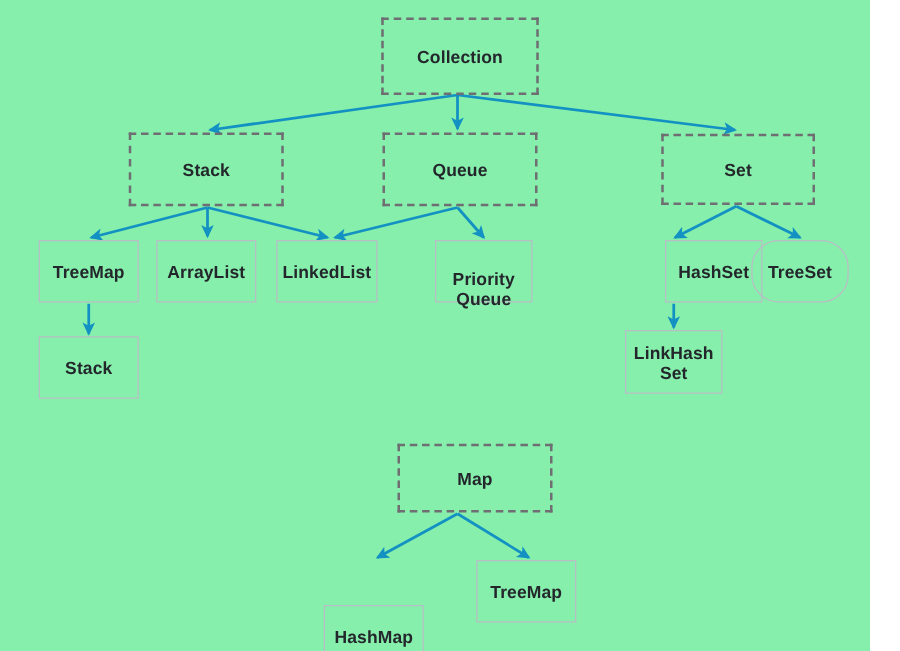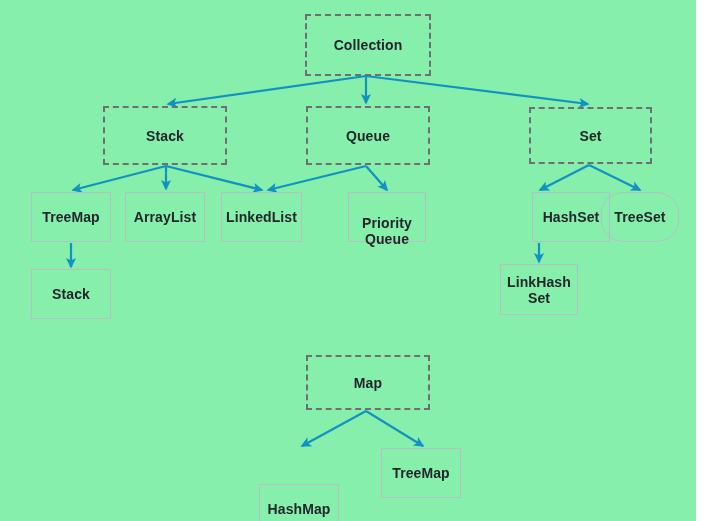--- a/index.html
+++ b/index.html
@@ -108,21 +108,21 @@
       <div class="node impl" style="left: 601px; top: 192px; width: 78px; height: 50px; border-color: rgb(185, 190, 196); border-radius: 22px;">
         <span style="color: rgb(35, 39, 43);">TreeSet</span>
       </div>
       <div class="node impl" style="left: 31px; top: 269px; width: 80px; height: 50px; border-color: rgb(185, 190, 196);">
         <span style="color: rgb(35, 39, 43);">Stack</span>
       </div>
       <div class="node impl" style="left: 500px; top: 264px; width: 78px; height: 51px; border-color: rgb(185, 190, 196);">
         <span style="color: rgb(35, 39, 43);">LinkHash
 Set</span>
       </div>
-      <div class="node iface" style="left: 306px; top: 355px; width: 124px; height: 55px; border-color: rgb(110, 110, 115);">
+      <div class="node iface" style="left: 318px; top: 355px; width: 124px; height: 55px; border-color: rgb(110, 110, 115);">
         <span style="color: rgb(35, 39, 43);">Map</span>
       </div>
       <div class="node impl" style="left: 259px; top: 464px; width: 80px; height: 50px; border-color: rgb(185, 190, 196); margin-top: 20px;">
         <span style="color: rgb(35, 39, 43);">HashMap</span>
       </div>
       <div class="node impl" style="left: 381px; top: 448px; width: 80px; height: 50px; border-color: rgb(185, 190, 196);">
         <span style="color: rgb(35, 39, 43);">TreeMap</span>
       </div>
     </div>
 </div>

